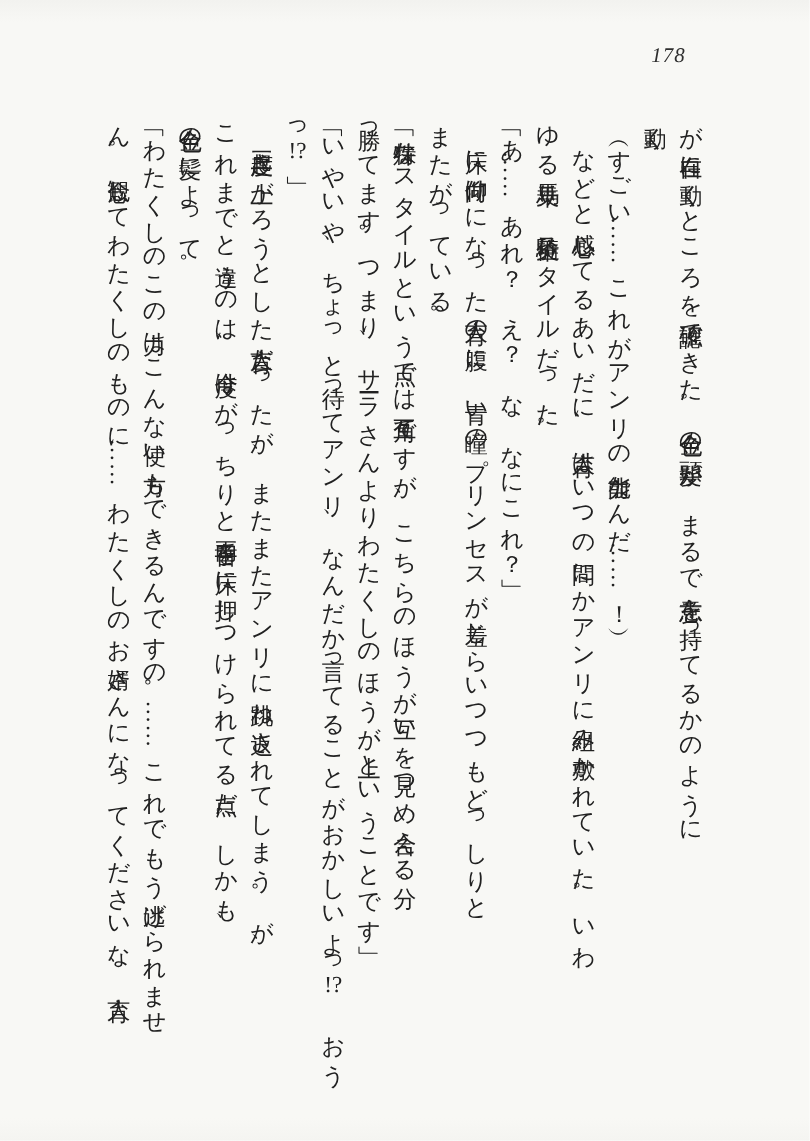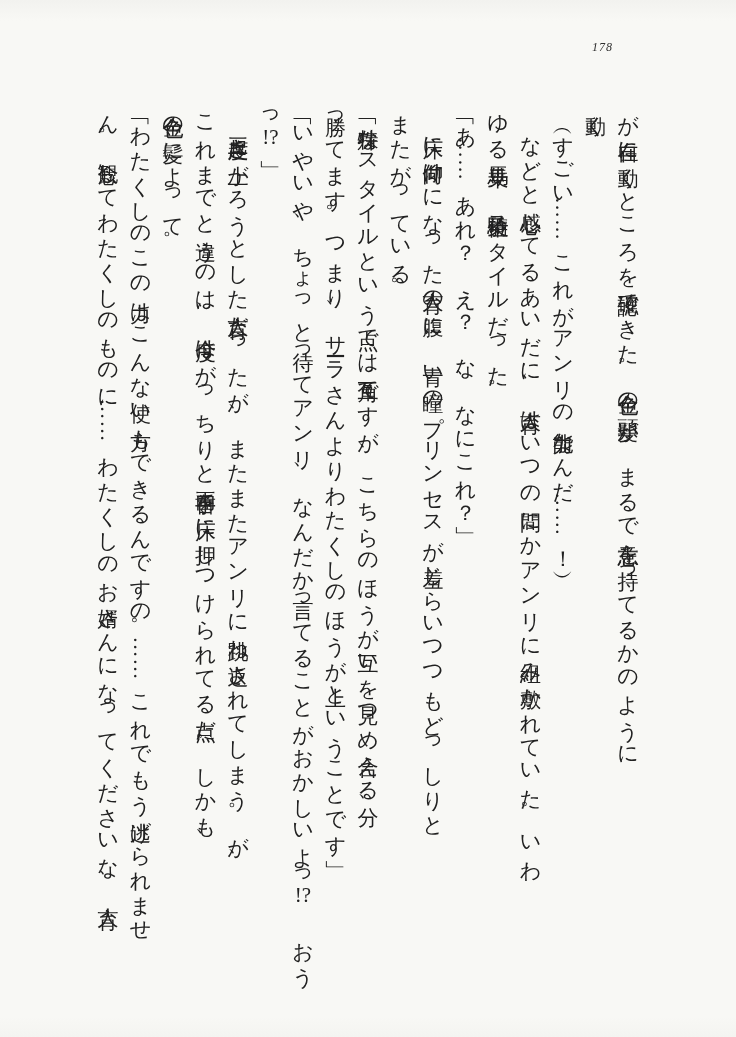--- a/index.html
+++ b/index.html
@@ -16,21 +16,21 @@
     position: relative;
     width: 736px;
     height: 1037px;
     background: linear-gradient(180deg, #f2f2ef 0%, #f8f8f5 2%, #f8f8f5 98%, #f4f4f1 100%);
     font-family: "Liberation Serif", "DejaVu Serif", serif;
   }
   .page-number {
     position: absolute;
     top: 40px;
     left: 592px;
-    font-size: 12px;
+    font-size: 19px;
     font-style: italic;
     letter-spacing: 1px;
     color: #2e2e2e;
   }
   .text-block {
     position: absolute;
     top: 100px;
     right: 92px;
     height: 880px;
     writing-mode: vertical-rl;

